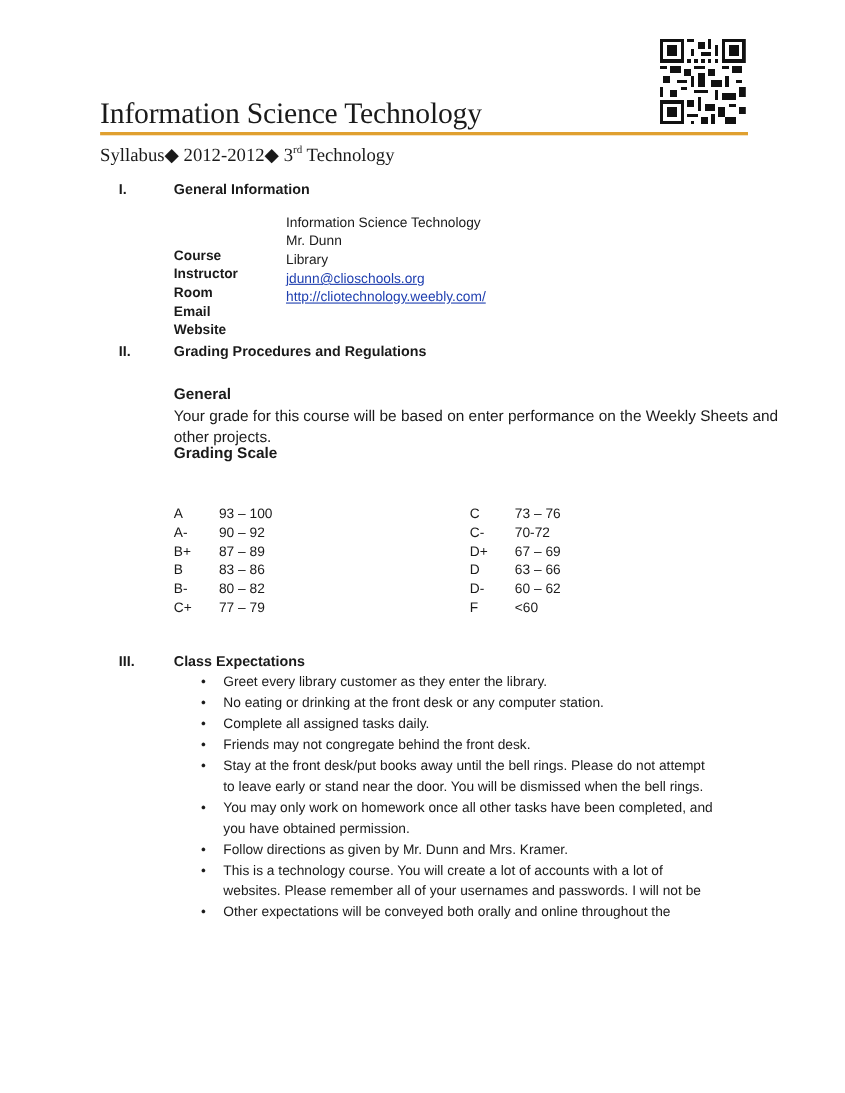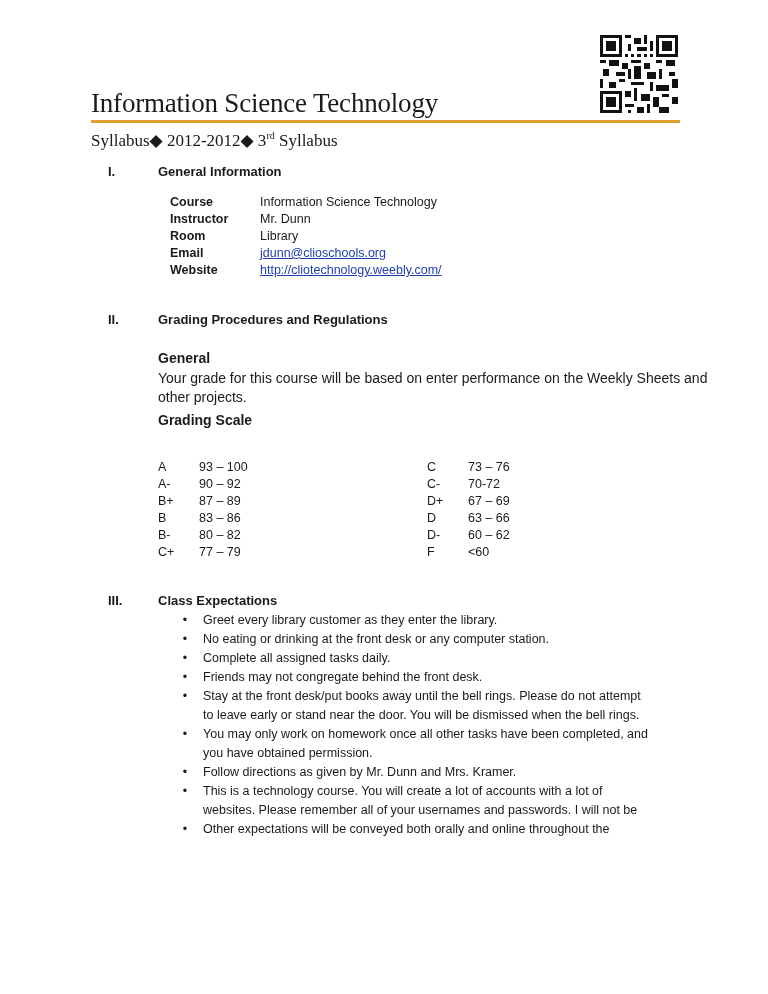--- a/index.html
+++ b/index.html
@@ -15,21 +15,21 @@
 
   .qr { left: 600px; top: 35px; width: 78px; height: 78px; }
 
   .sec-num { left: 108px; font-size: 13px; font-weight: bold; }
   .sec-title { left: 158px; font-size: 13px; font-weight: bold; white-space: nowrap; }
   .txt { font-size: 14px; line-height: 17px; white-space: nowrap; }
   .bold { font-weight: bold; }
   .link { color: #1f3fb0; text-decoration: underline; text-align: center; }
 
   .info-row { position: absolute; left: 158px; height: 17px; font-size: 12.5px; line-height: 17px; }
-  .info-label { position: absolute; left: 12px; font-weight: bold; white-space: nowrap; }
+  .info-label { position: absolute; left: 0; font-weight: bold; white-space: nowrap; margin-top: 30px; }
   .info-val { position: absolute; left: 102px; white-space: nowrap; }
 
   .grade-row { position: absolute; height: 16px; font-size: 12.5px; line-height: 16px; }
   .grade-letter { position: absolute; left: 0; white-space: nowrap; }
   .grade-range { position: absolute; left: 41px; white-space: nowrap; }
 
   .bullet-list { position: absolute; left: 180px; top: 611px; width: 500px; margin: 0; padding: 0; list-style: none; font-size: 12.5px; line-height: 19px; }
   .bullet-list li { position: relative; padding-left: 23px; }
   .bullet-dot { position: absolute; left: 0; top: 0; width: 10px; text-align: center; }
 </style>
@@ -91,21 +91,21 @@
     <rect x="8" y="22" width="3" height="1"></rect>
       <rect x="12" y="23" width="2" height="2"></rect>
       <rect x="15" y="22" width="1" height="3"></rect>
       <rect x="19" y="23" width="3" height="2"></rect>
       <rect x="9" y="24" width="1" height="1"></rect>
   </g>
 </svg>
 
 <div class="abs rule"></div>
 
-<div class="abs serif subtitle"><span>Syllabus◆ 2012-2012◆ 3</span><sup>rd</sup><span> Syllabus</span></div>
+<div class="abs serif subtitle"><span>Syllabus◆ 2012-2012◆ 3</span><sup>rd</sup><span> Technology</span></div>
 
 <div class="abs sec-num" style="top:164px">I.</div>
 <div class="abs sec-title" style="top:164px">General Information</div>
 
 <div class="info-row" style="top:194px">
   <span class="info-label">Course</span>
   <span class="info-val">Information Science Technology</span>
 </div>
 <div class="info-row" style="top:211px">
   <span class="info-label">Instructor</span>
@@ -124,21 +124,21 @@
   <span class="info-val link">http://cliotechnology.weebly.com/</span>
 </div>
 
 <div class="abs sec-num" style="top:312px">II.</div>
 <div class="abs sec-title" style="top:312px">Grading Procedures and Regulations</div>
 
 <div class="abs txt bold" style="left:158px; top:350px">General</div>
 <div class="abs txt" style="left:158px; top:370px">Your grade for this course will be based on enter performance on the Weekly Sheets and</div>
 <div class="abs txt" style="left:158px; top:389px">other projects.</div>
 
-<div class="abs txt bold" style="left:158px; top:412px">Grading Scale</div>
+<div class="abs txt bold" style="left:158px; top:403px">Grading Scale</div>
 
 <div class="abs" style="left:158px; top:459px; width:120px; height:100px">
   <div class="grade-row" style="top:0px">
       <span class="grade-letter">A</span>
       <span class="grade-range">93 – 100</span>
     </div>
   <div class="grade-row" style="top:17px">
       <span class="grade-letter">A-</span>
       <span class="grade-range">90 – 92</span>
     </div>

